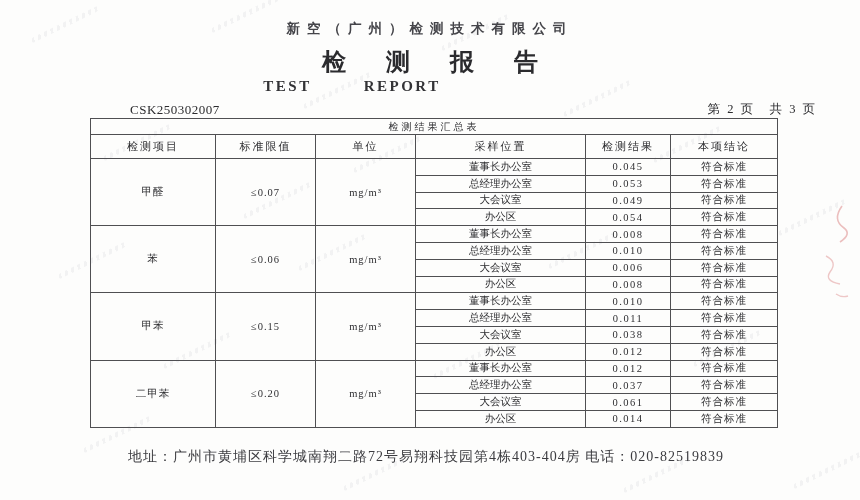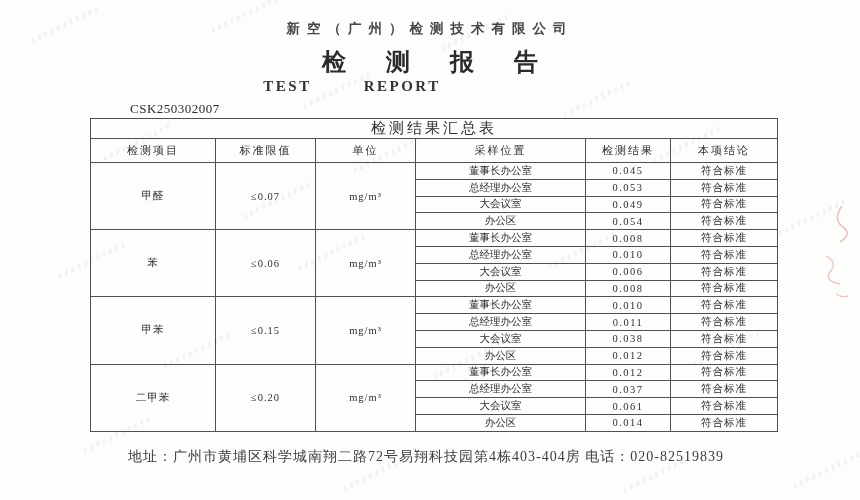--- a/index.html
+++ b/index.html
@@ -61,21 +61,21 @@
     position:absolute;top:118px;left:90px;width:687px;
     border-collapse:collapse;table-layout:fixed;
     border:1.5px solid #3f3f42;
   }
   table.results td, table.results th{
     border:1px solid #4f4f52;
     text-align:center;vertical-align:middle;
     font-size:10.5px;color:#2e2e31;font-weight:400;
     padding:0;overflow:hidden;white-space:nowrap;
   }
-  tr.tbl-title td{height:15px;font-size:15px;letter-spacing:3px;}
+  tr.tbl-title td{height:15px;font-size:10px;letter-spacing:3px;}
   tr.tbl-head th{height:23px;font-size:11px;letter-spacing:2px;margin-left:40px;}
   tr.data-row td{height:15.8px;}
   td.c-result{letter-spacing:1.5px;}
   td.c-conclusion{letter-spacing:1px;}
   td.c-item, td.c-limit, td.c-unit{letter-spacing:1px;}
 
   .footer{
     position:absolute;top:448px;left:0;width:852px;
     text-align:center;font-size:14px;color:#3c3c40;letter-spacing:1px;
   }
@@ -110,20 +110,21 @@
     <div class="wm" style="left:240px;top:198px"></div>
   </div>
 
   <div class="company">新空（广州）检测技术有限公司</div>
   <div class="title-cn">检测报告</div>
   <div class="title-en">TEST REPORT</div>
 
 
   <div class="meta-row">
     <span class="report-no">CSK250302007</span>
+    <span class="page-info">第 2 页　共 3 页</span>
   </div>
 
   <table class="results">
     <colgroup>
       <col style="width:125px">
         <col style="width:100px">
         <col style="width:100px">
       <col style="width:170px">
         <col style="width:85px">
         <col style="width:107px">

